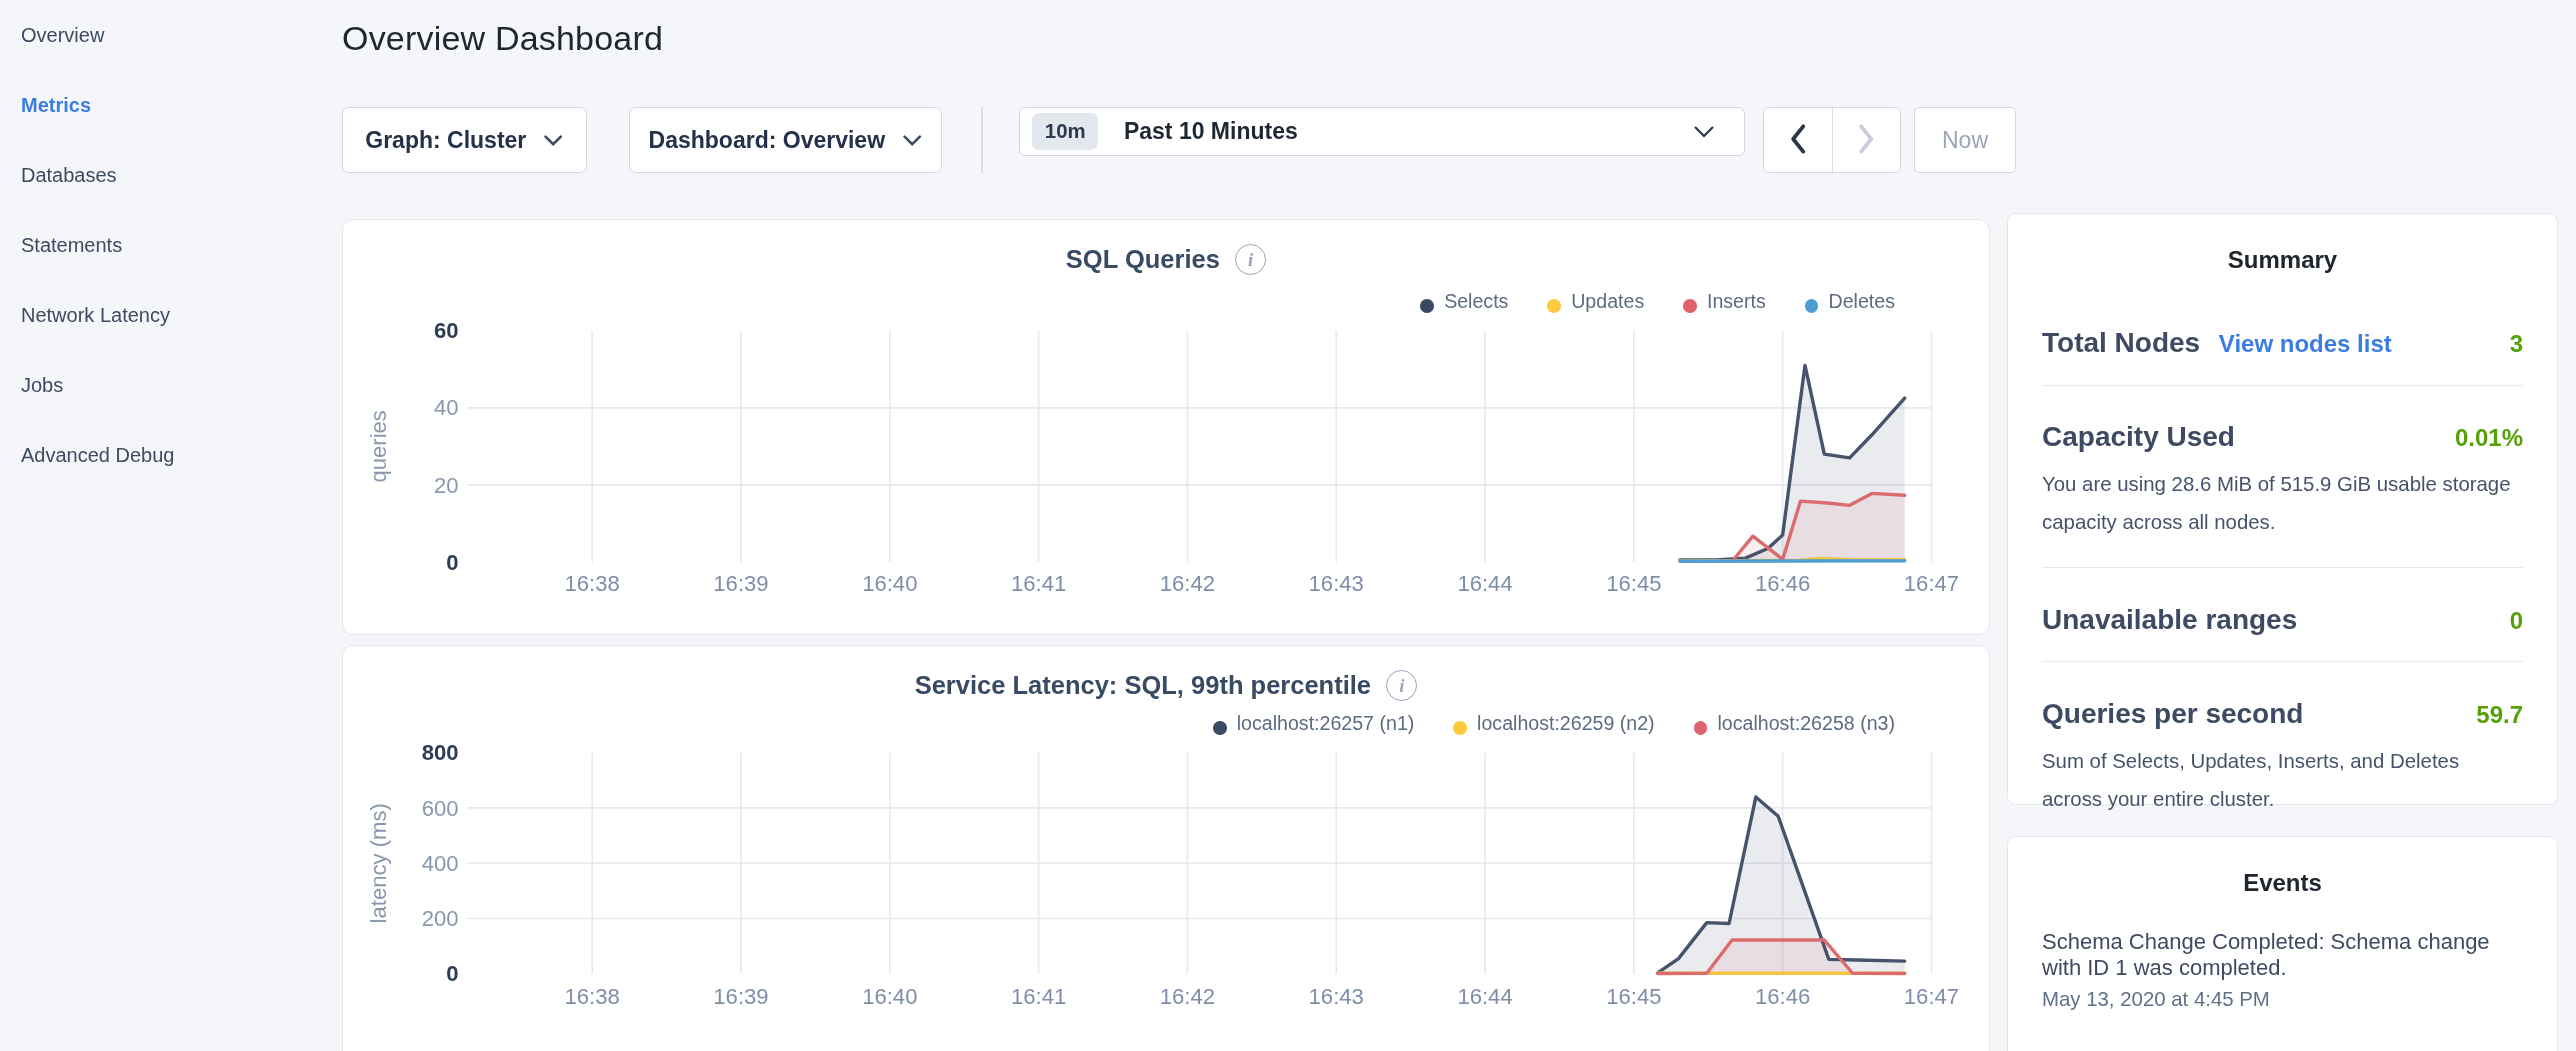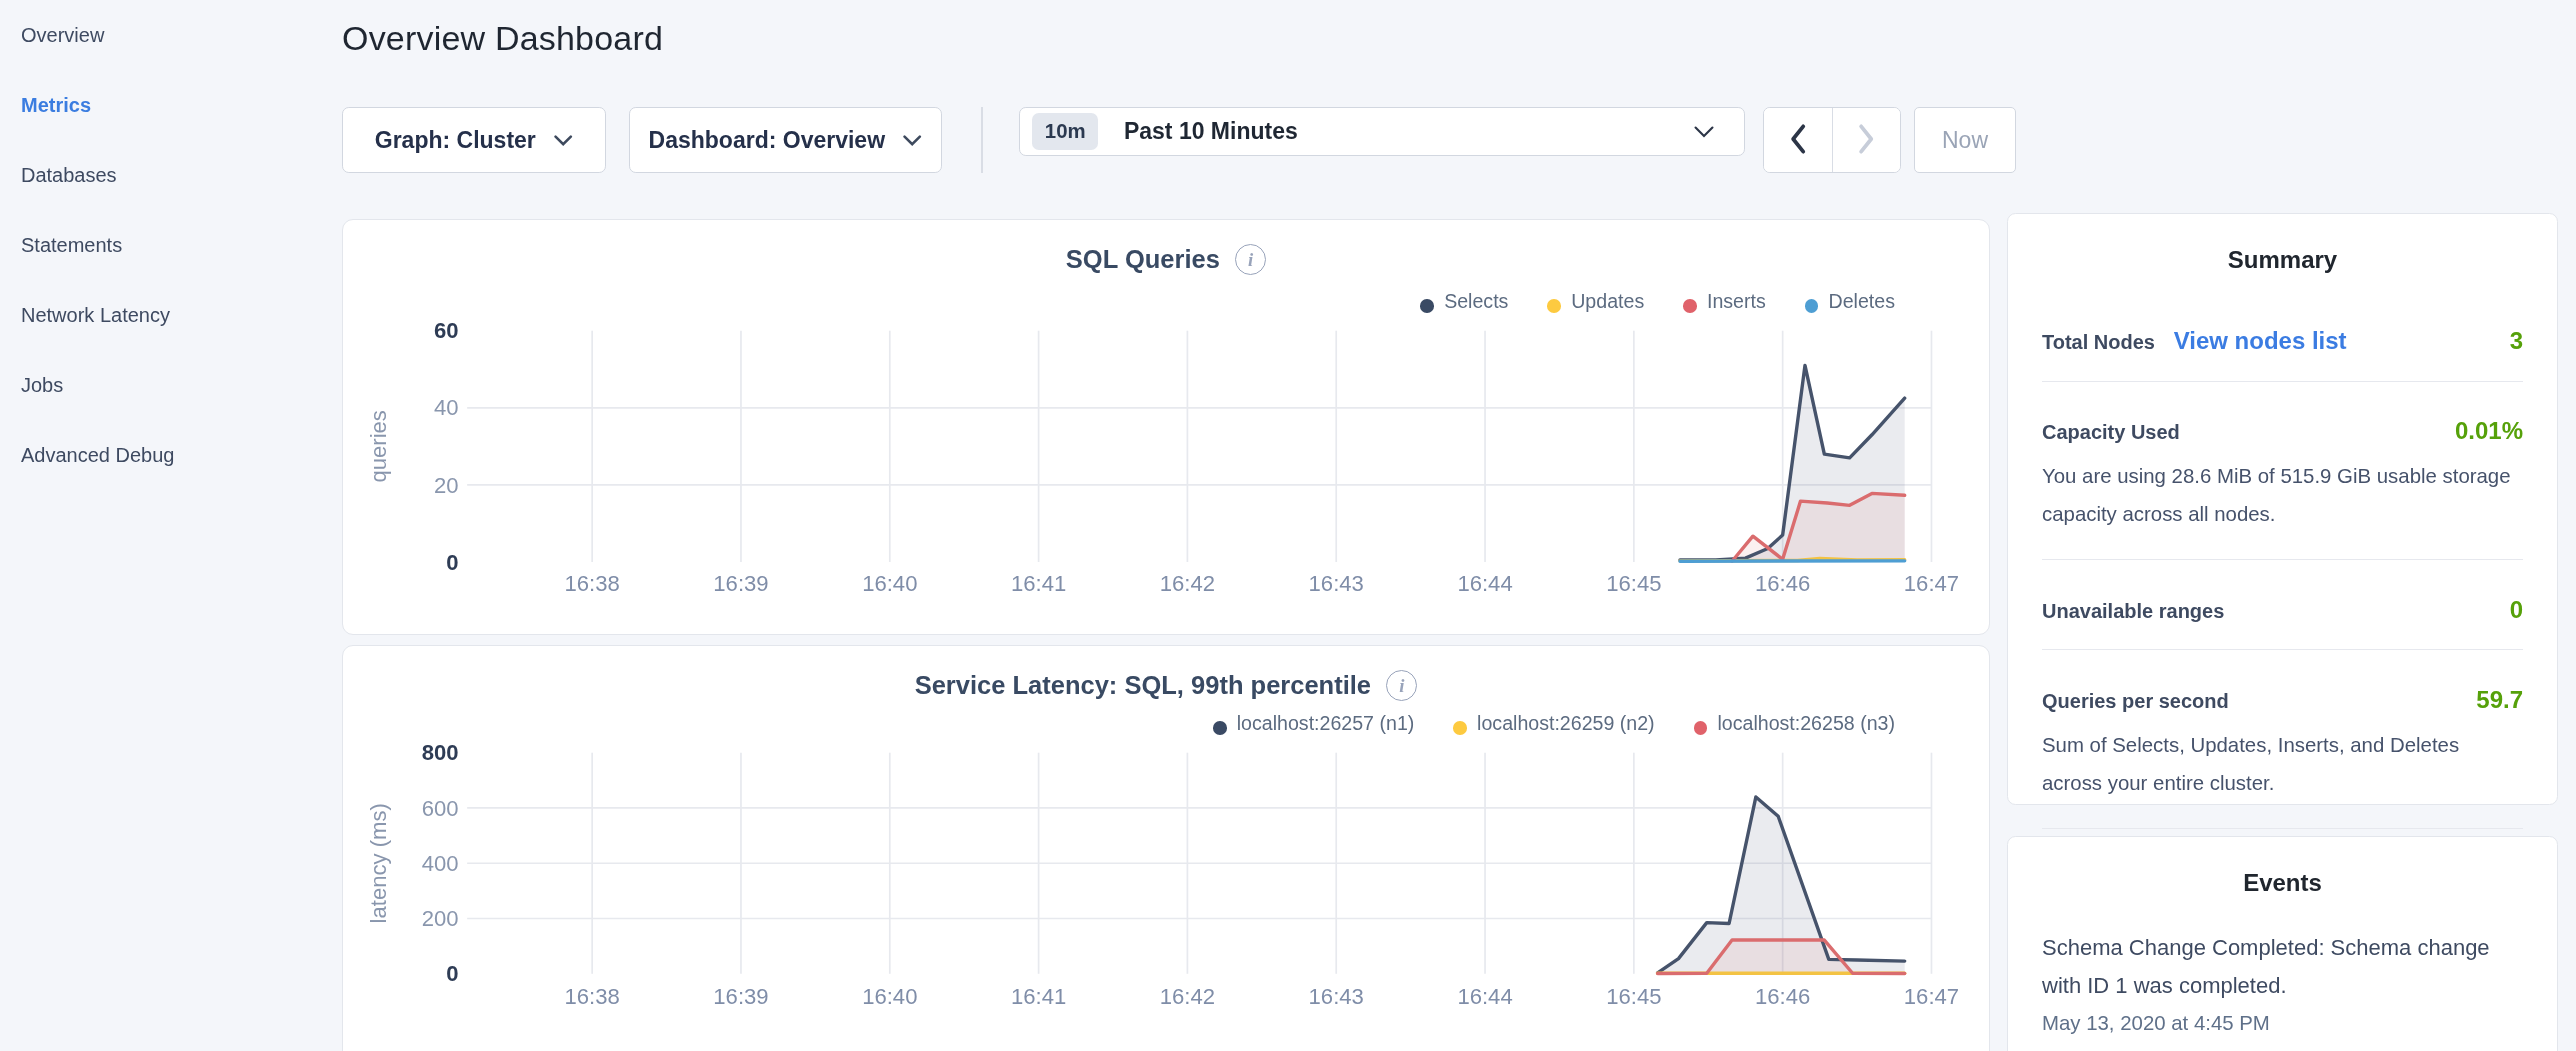--- a/index.html
+++ b/index.html
@@ -12,21 +12,21 @@
   }
   
   .sidebar { position:absolute; left:0; top:0; width:340px; padding-top:0; }
   .side-item { height:70px; display:flex; align-items:center; padding-left:21px;
     font-size:20px; font-weight:500; color:#3e4a61; cursor:pointer; }
   .side-item.active { color:#3b7de0; font-weight:700; }
   
   .page-title { position:absolute; left:342px; top:18.7px; font-size:34px; font-weight:500; color:#1f2631; letter-spacing:0.2px; }
   .ctl { position:absolute; top:107px; height:66px; background:#fff; border:1.7px solid #d2d7e0; border-radius:6.8px;
     display:flex; align-items:center; justify-content:center; gap:17px; font-size:23px; font-weight:700; color:#25304a; cursor:pointer; }
-  .ctl-graph { left:342px; width:264px; }
+  .ctl-graph { left:342px; width:245px; }
   .ctl-dash  { left:629px; width:313px;text-align:center; }
   .vdivider  { position:absolute; left:981px; top:107px; width:1.7px; height:66px; background:#d9dde5; }
   .time-select { position:absolute; left:1019px; top:107px; width:726px; height:49px; background:#fff;
     border:1.7px solid #d2d7e0; border-radius:6.8px; display:flex; align-items:center; padding:0 29px 0 12px; cursor:pointer; }
   .time-badge { background:#e3e7ee; border-radius:6.8px; padding:6.8px 12.8px; font-size:20.4px; font-weight:700; color:#2b3950; }
   .time-label { font-size:23px; font-weight:700; color:#1f2733; margin-left:25.5px; flex:1; }
   .chev { color:#2c3547; display:flex; align-items:center; }
   .pager { position:absolute; left:1763px; top:107px; width:138px; height:66px; background:#fff;
     border:1.7px solid #d2d7e0; border-radius:6.8px; display:flex; overflow:hidden; }
   .pager-btn { flex:1; display:flex; align-items:center; justify-content:center; cursor:pointer; background:#fff; border:none; }
@@ -49,26 +49,26 @@
   .legend-item { display:flex; align-items:flex-end; gap:10.2px; font-size:19.6px; color:#5c6b80; }
   .legend-dot { width:13.6px; height:13.6px; border-radius:50%; }
   .plot-holder { position:absolute; left:0; width:1648px; height:298px; }
   .plot-sql { top:85px; } .plot-lat { top:81px; }
   
   .panel { position:absolute; left:2007px; width:551px; background:#fff; border:1.7px solid #e3e6ec; border-radius:8.5px; padding:0 34px; }
   .panel-summary { top:213px; height:592px; }
   .panel-events  { top:836px; height:255px; }
   .panel-title { text-align:center; font-size:24px; font-weight:700; color:#20262e; margin-top:32px; }
   .srow { display:flex; align-items:baseline; margin-top:36px; }
-  .srow-label { font-size:20px; font-weight:700; color:#3e4a61; }
+  .srow-label { font-size:28px; font-weight:700; color:#3e4a61; }
   .srow-link { font-size:24px; font-weight:600; color:#3b7ce2; margin-left:18.7px; cursor:pointer; }
   .srow-value { margin-left:auto; font-size:24px; font-weight:700; color:#56a10a; }
   .srow-desc { font-size:20.4px; color:#46526b; line-height:38px; margin-top:12px; }
   .sdivider { height:0.9px; background:#e6e8ee; margin-top:25.5px; }
-  .event-text { font-size:22px; color:#3e4a61; line-height:38px; margin-top:32px; }
+  .event-text { font-size:22px; color:#3e4a61; line-height:26px; margin-top:32px; }
   .event-time { font-size:20.4px; color:#5f7089; margin-top:6.8px; }
   svg text { font-family:"Liberation Sans","DejaVu Sans",sans-serif; }
 </style>
 </head>
 <body>
 
 <nav class="sidebar">
   <div class="side-item">Overview</div>
   <div class="side-item active">Metrics</div>
   <div class="side-item">Databases</div>

